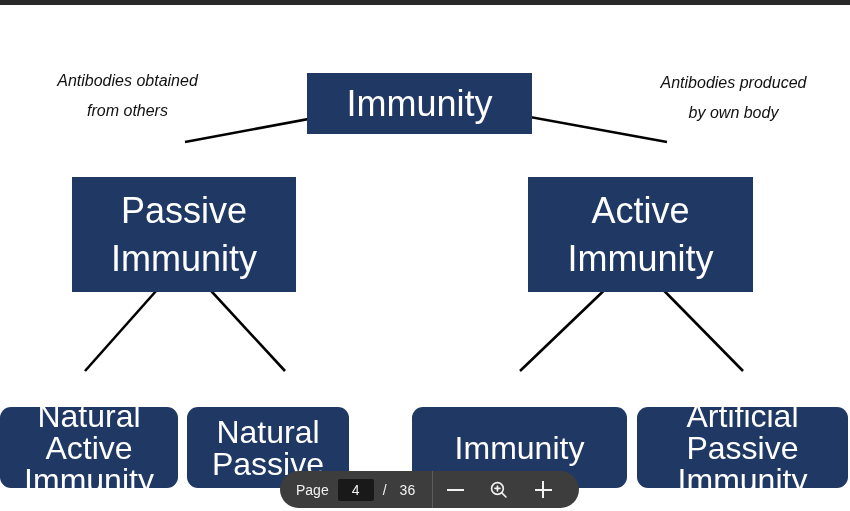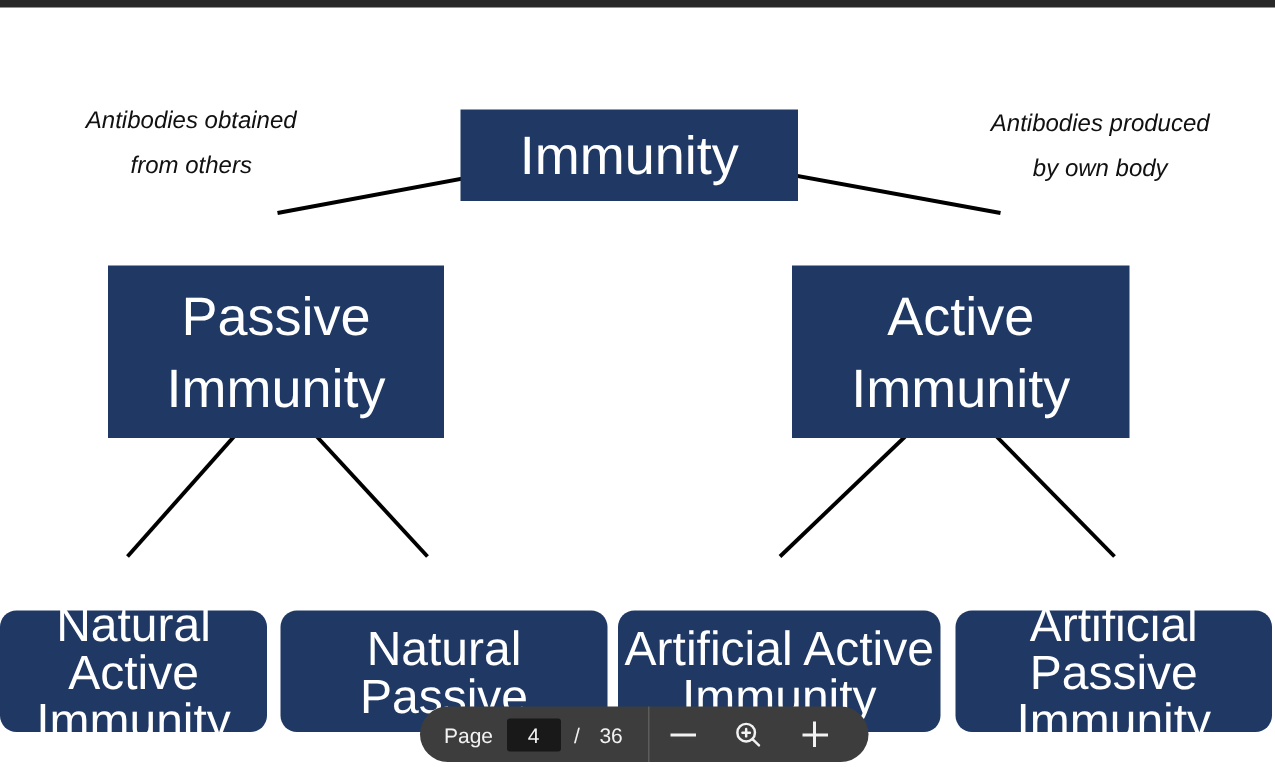--- a/index.html
+++ b/index.html
@@ -42,21 +42,21 @@
     justify-content: center;
     text-align: center;
     margin-top: 36px;
   }
   .node-root   { left: 307px; top: 37px;  width: 225px; height: 61px;  font-size: 36px; }
   .node-l2     { top: 141px; width: 225px; height: 115px; font-size: 36px; line-height: 48px; }
   .node-passive { left: 72px;  width: 224px; }
   .node-active  { left: 528px; }
   .node-l3     { top: 371px; height: 81px; font-size: 32px; line-height: 32px; border-radius: 11px; }
   .node-natural-active     { left: 0px;   width: 178px; }
-  .node-natural-passive    { left: 187px; width: 218px; }
+  .node-natural-passive    { left: 187px; width: 162px; }
   .node-artificial-active  { left: 412px; width: 215px; }
   .node-artificial-passive { left: 637px; width: 211px; }
   .annotation {
     position: absolute;
     width: 235px;
     font-style: italic;
     font-size: 16px;
     line-height: 30px;
     color: #111111;
     text-align: center;
@@ -171,21 +171,20 @@
     <div>Natural Active</div>
     <div>Immunity</div>
   </div>
 
   <div class="node node-l3 node-natural-passive">
     <div>Natural</div>
     <div>Passive</div>
   </div>
 
   <div class="node node-l3 node-artificial-active">
-    <div>Artificial Active</div>
     <div>Immunity</div>
   </div>
 
   <div class="node node-l3 node-artificial-passive">
     <div>Artificial Passive</div>
     <div>Immunity</div>
   </div>
 
   <div class="toolbar">
     <span class="page-label">Page</span>

